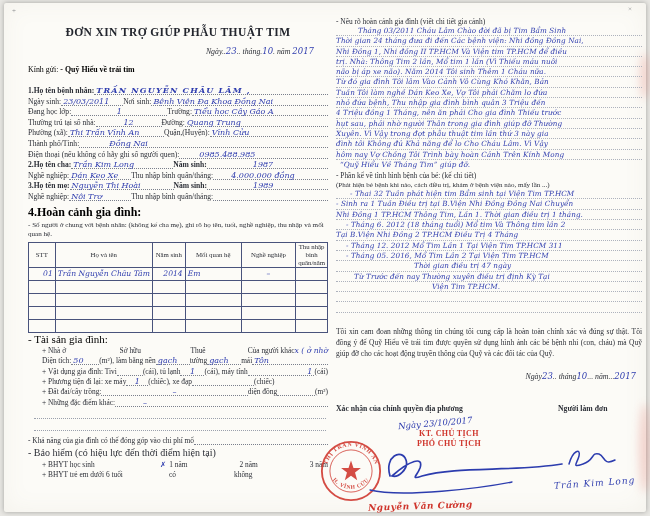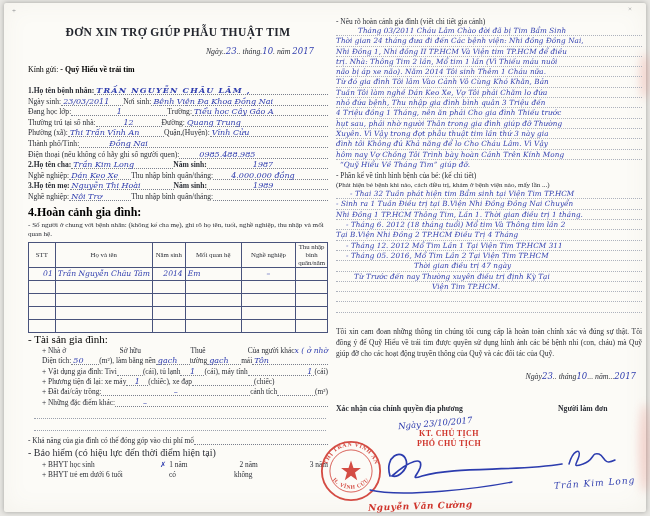--- a/index.html
+++ b/index.html
@@ -243,21 +243,21 @@
       <span>+ Phương tiện đi lại: xe máy</span>
       <span class="fillw" style="width:18px;text-align:center;"><span class="hw">1</span></span>
       <span>(chiếc), xe đạp</span>
       <span class="fillw" style="width:58px;"><span class="hw"></span></span>
       <span>(chiếc)</span>
     </div>
 
     <div class="aline">
       <span>+ Đất đai/cây trồng:</span>
       <span class="fill" style="text-align:center;"><span class="hw">–</span></span>
-      <span>cảnh tích</span>
+      <span>diện đồng</span>
       <span class="fillw" style="width:34px;"></span>
       <span>(m²)</span>
     </div>
 
     <div class="aline">
       <span>+ Những đặc điểm khác:</span>
       <span class="fill"><span class="hw" style="margin-left:26px;">–</span></span>
     </div>
     <div class="dotline" style="margin:2px 2px 0 6px;"></div>
     <div class="dotline" style="margin:1px 2px 0 6px;"></div>

